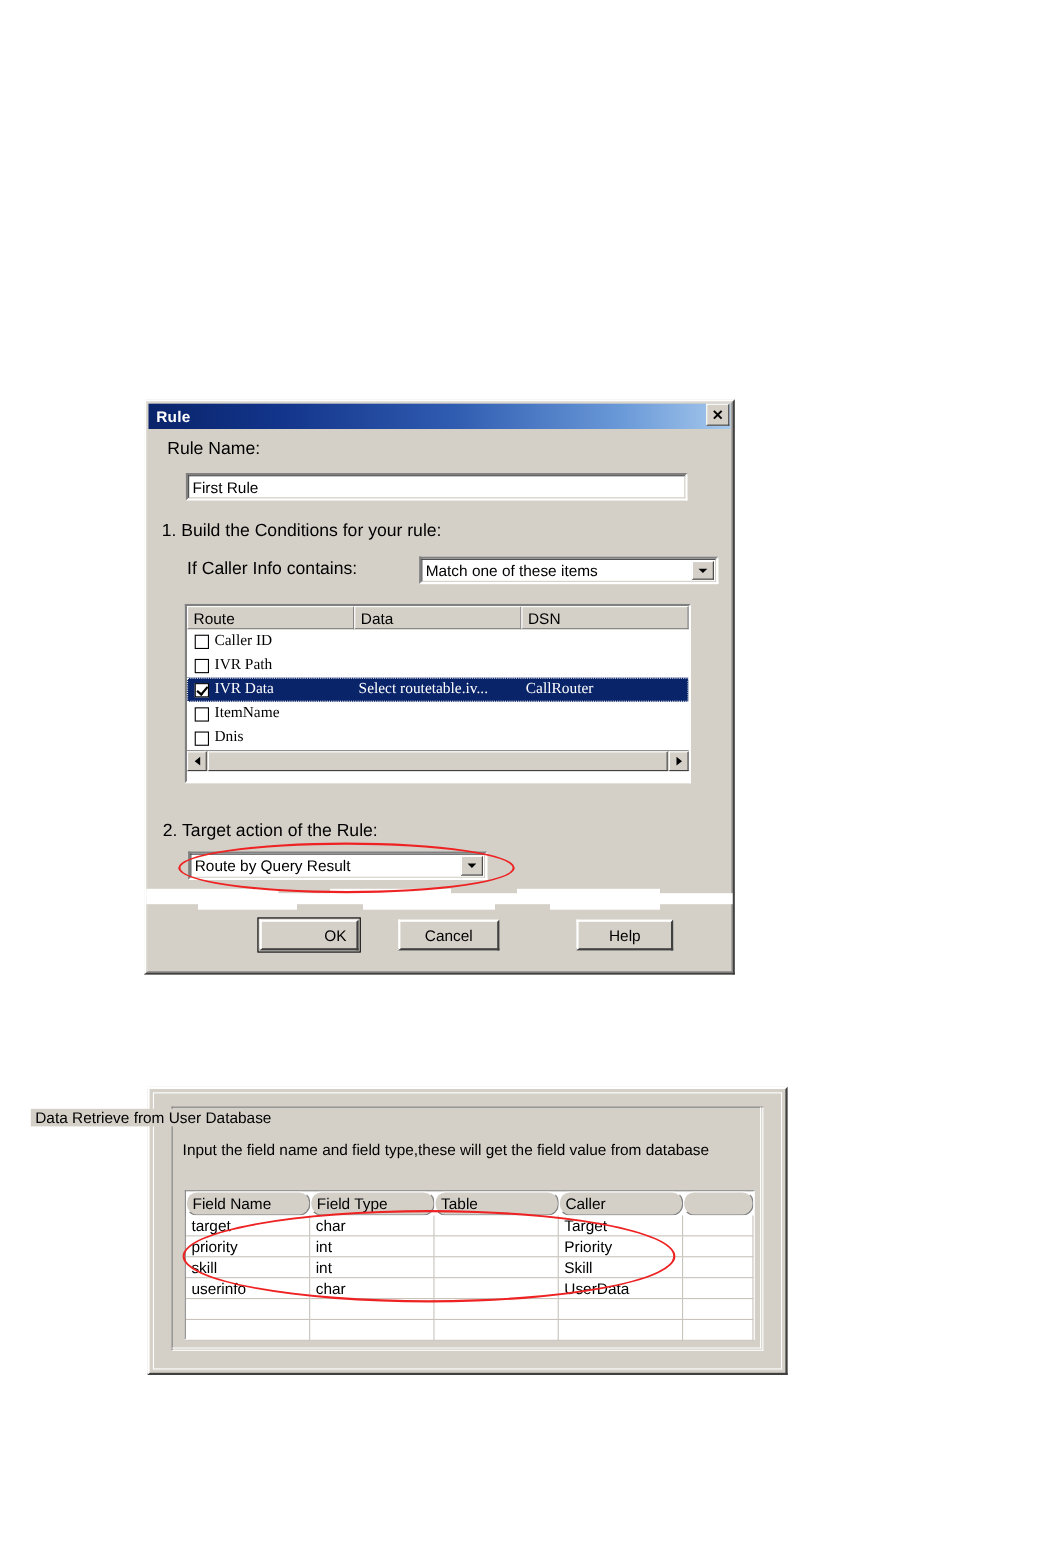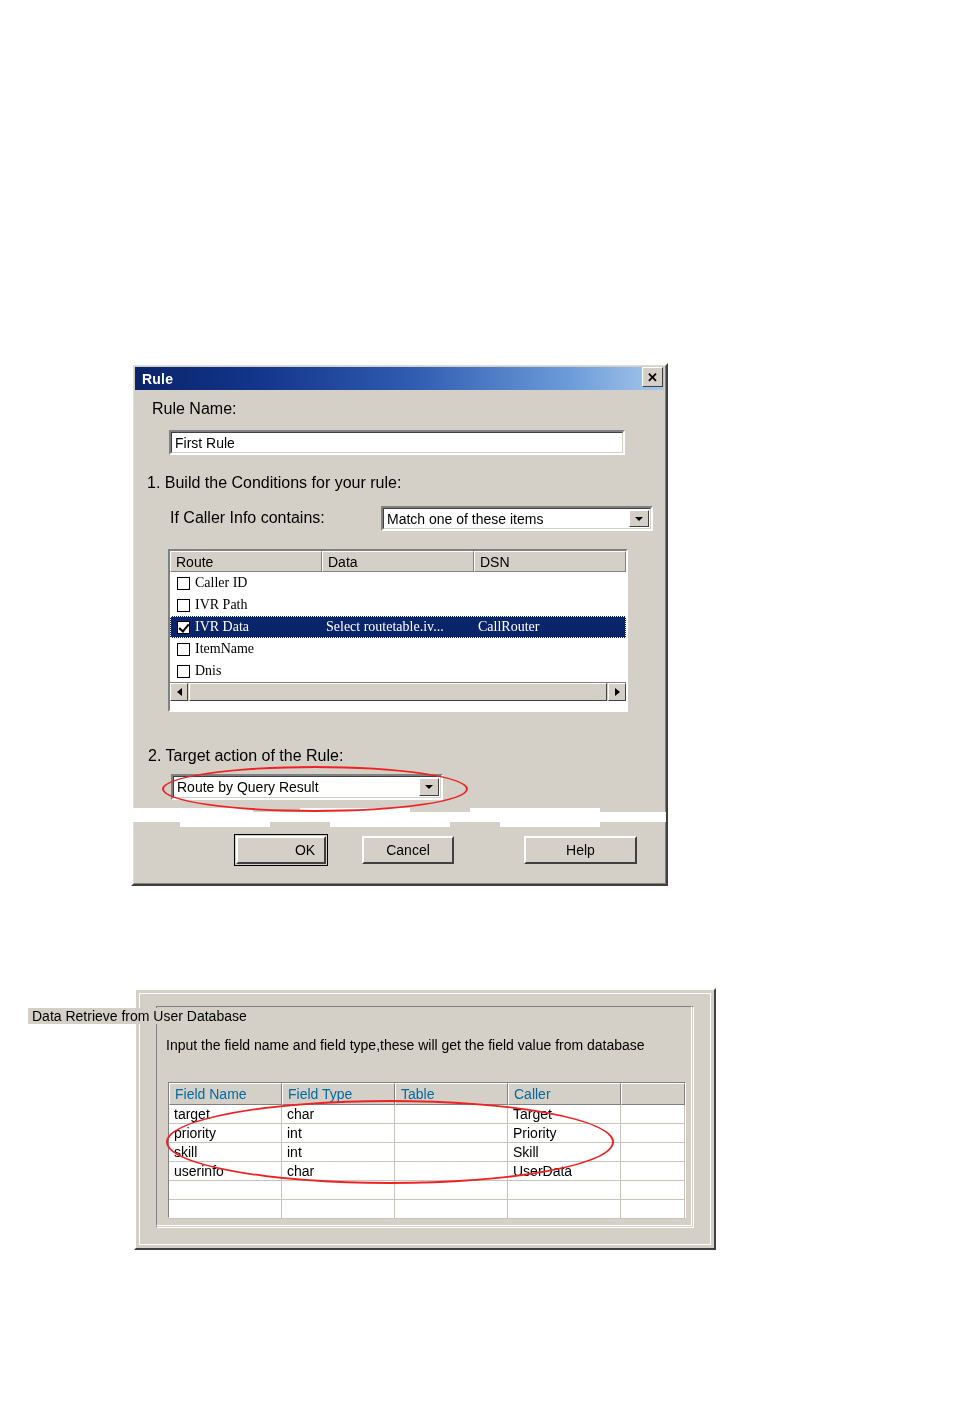--- a/index.html
+++ b/index.html
@@ -382,23 +382,24 @@
     background: #d4d0c8;
     box-sizing: border-box;
     border-top: 1px solid #ffffff;
     border-left: 1px solid #ffffff;
     border-right: 1px solid #808080;
     border-bottom: 1px solid #808080;
     font-size: 14px;
     padding-left: 5px;
     display: flex;
     align-items: center;
-    color: #0369a1;
-    font-family: "Liberation Sans", sans-serif;
-    white-space: nowrap;
+    color: #000000;
+    font-family: "Liberation Sans", sans-serif;
+    white-space: nowrap;
+    border-radius: 10px;
   }
   .grid-row { display: flex; height: 19px; background: #ffffff; }
   .grid-cell {
     box-sizing: border-box;
     border-right: 1px solid #c8c4bc;
     border-bottom: 1px solid #c8c4bc;
     font-size: 14px;
     padding-left: 5px;
     display: flex;
     align-items: center;
@@ -515,21 +516,21 @@
   <div class="tear" style="top:812px; height:10px;"></div>
   <div class="tear" style="left:133px; width:120px; top:808px; height:6px;"></div>
   <div class="tear" style="left:300px; width:110px; top:808px; height:6px;"></div>
   <div class="tear" style="left:470px; width:130px; top:808px; height:6px;"></div>
   <div class="tear" style="left:180px; width:90px; top:821px; height:6px;"></div>
   <div class="tear" style="left:330px; width:120px; top:821px; height:6px;"></div>
   <div class="tear" style="left:500px; width:100px; top:821px; height:6px;"></div>
 
   <div class="btn default" style="left:236px; top:836px; width:90px; height:28px;padding-left:48px;">OK</div>
   <div class="btn" style="left:362px; top:836px; width:92px; height:28px;">Cancel</div>
-  <div class="btn" style="left:524px; top:836px; width:113px; height:28px;">Help</div>
+  <div class="btn" style="left:524px; top:836px; width:88px; height:28px;">Help</div>
 
   <div id="data-dialog">
     <div class="inner-bevel2"></div>
     <div class="groupbox"></div>
   </div>
 
   <div class="group-title">Data Retrieve from User Database</div>
 
   <div class="group-desc" style="left:166px; top:1037px;">Input the field name and field type,these will get the field value from database</div>
 

